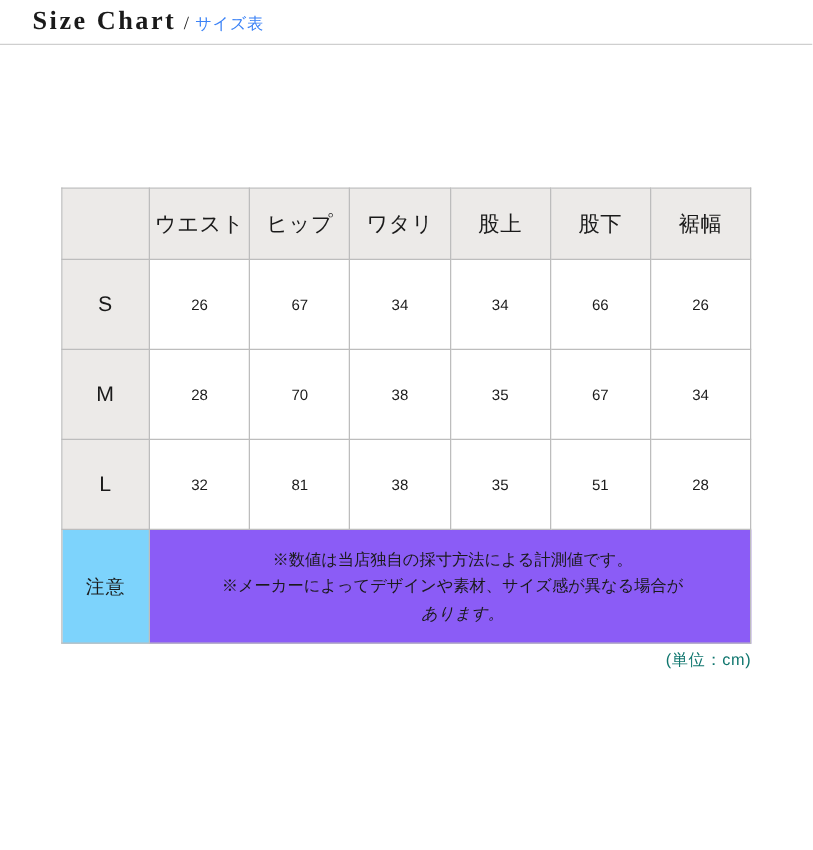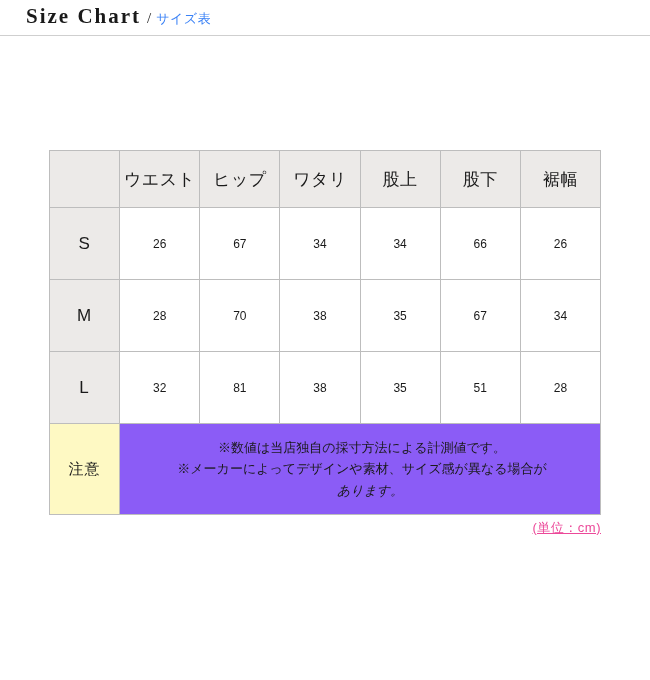--- a/index.html
+++ b/index.html
@@ -92,21 +92,21 @@
     background: #eceae8;
     letter-spacing: 1px;
   }
   tbody td.value {
     font-size: 12px;
     background: #ffffff;
   }
   tr.note-row td.row-label {
     height: 88px;
     font-size: 15px;
-    background: #fef9c3;
+    background: #7dd3fc;
     letter-spacing: 1px;
   }
   td.note-cell {
     background: #8b5cf6;
     text-align: left;
     padding: 12px 10px 12px 14px;
     font-size: 13px;
     line-height: 1.65;
     color: #1a1a1a;
   }
@@ -116,23 +116,22 @@
   td.note-cell .note-indent {
     padding-left: 16px;
     font-style: italic;
   }
 
   .unit-text {
     position: absolute;
     right: 49px;
     top: 519px;
     font-size: 13px;
-    color: #ec4899;
+    color: #0f766e;
     letter-spacing: 0.5px;
-    text-decoration: underline;
   }
 </style>
 </head>
 <body>
 
 <div class="page-header">
   <span class="title-en">Size Chart</span>
   <span class="title-sep">/</span>
   <span class="title-jp">サイズ表</span>
 </div>

